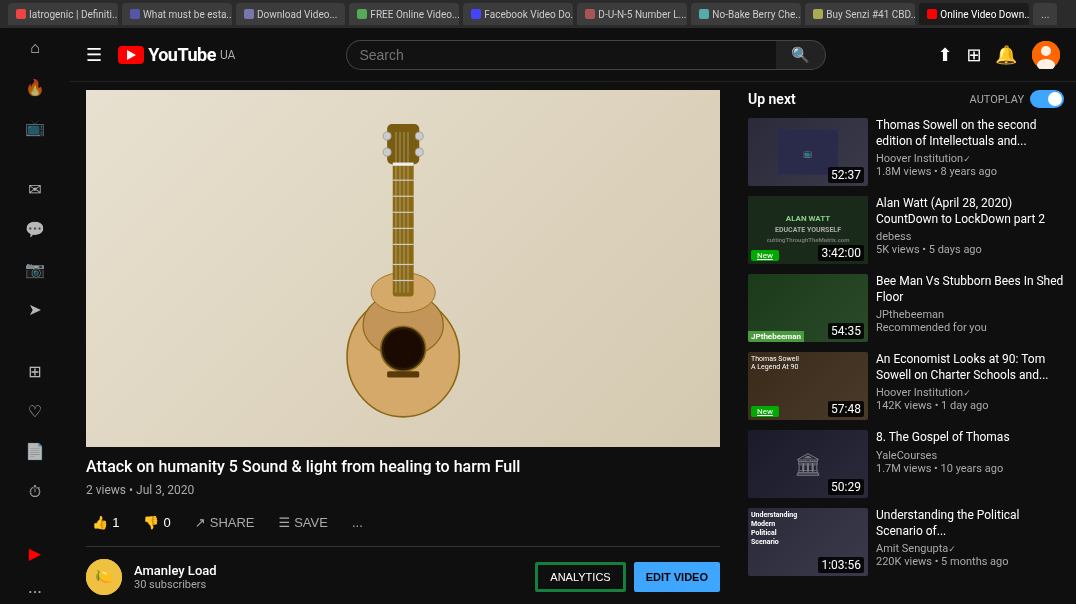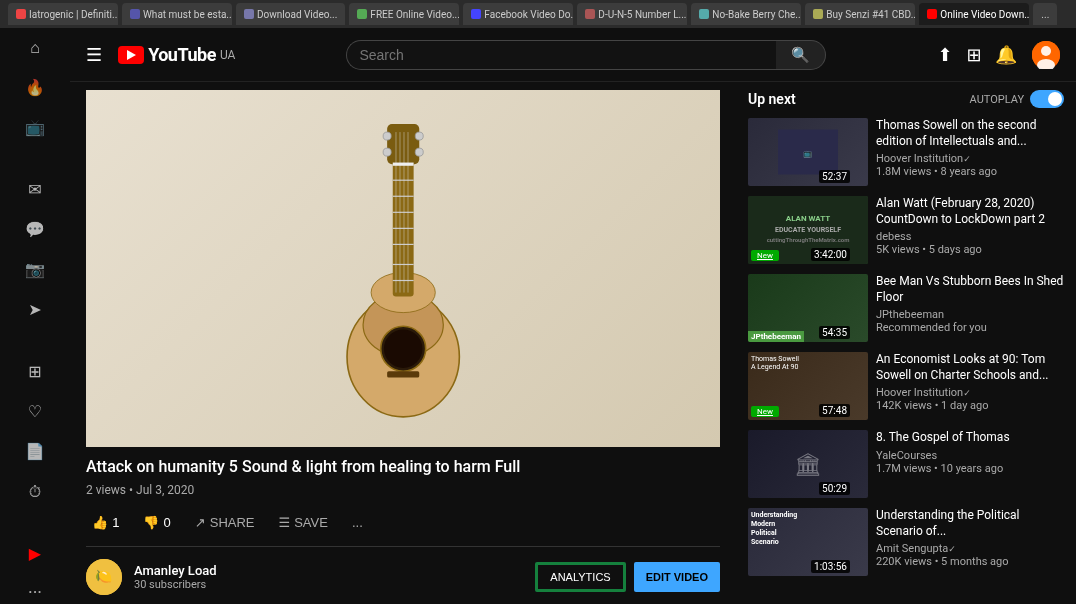--- a/index.html
+++ b/index.html
@@ -388,24 +388,24 @@
       height: 68px;
       flex-shrink: 0;
       background: #333;
       position: relative;
       border-radius: 2px;
       overflow: hidden;
     }
     .thumb-duration {
       position: absolute;
       bottom: 3px;
-      right: 18px;
+      right: 4px;
       background: rgba(0,0,0,0.85);
       color: #fff;
-      font-size: 10px;
+      font-size: 12px;
       padding: 1px 3px;
       border-radius: 2px;
     }
     .thumb-badge {
       position: absolute;
       bottom: 3px;
       left: 3px;
       background: #00aa00;
       color: #fff;
       font-size: 8px;
@@ -687,21 +687,21 @@
 
         <div class="up-next-item">
           <div class="up-next-thumb thumb-2">
             <div style="position:absolute;top:0;left:0;right:0;bottom:0;background:#1a2a1a;display:flex;flex-direction:column;align-items:center;justify-content:center;">
               <div style="font-size:8px;color:#88cc88;font-weight:bold;text-align:center;line-height:1.3;">ALAN WATT<br><span style="font-size:7px;color:#aaa;">EDUCATE YOURSELF</span><br><span style="font-size:6px;color:#777;">cuttingThroughTheMatrix.com</span></div>
             </div>
             <div class="thumb-duration">3:42:00</div>
             <div class="thumb-badge">New</div>
           </div>
           <div class="up-next-info">
-            <div class="up-next-video-title">Alan Watt (February 28, 2020) CountDown to LockDown part 2</div>
+            <div class="up-next-video-title">Alan Watt (April 28, 2020) CountDown to LockDown part 2</div>
             <div class="up-next-channel">
               <span>debess</span>
             </div>
             <div class="up-next-meta">5K views • 5 days ago</div>
           </div>
         </div>
 
         <div class="up-next-item">
           <div class="up-next-thumb thumb-3" style="position:relative;">
             <div style="position:absolute;bottom:0;left:0;background:#4a9a40;color:#fff;font-size:8px;padding:1px 3px;font-weight:bold;">JPthebeeman</div>

